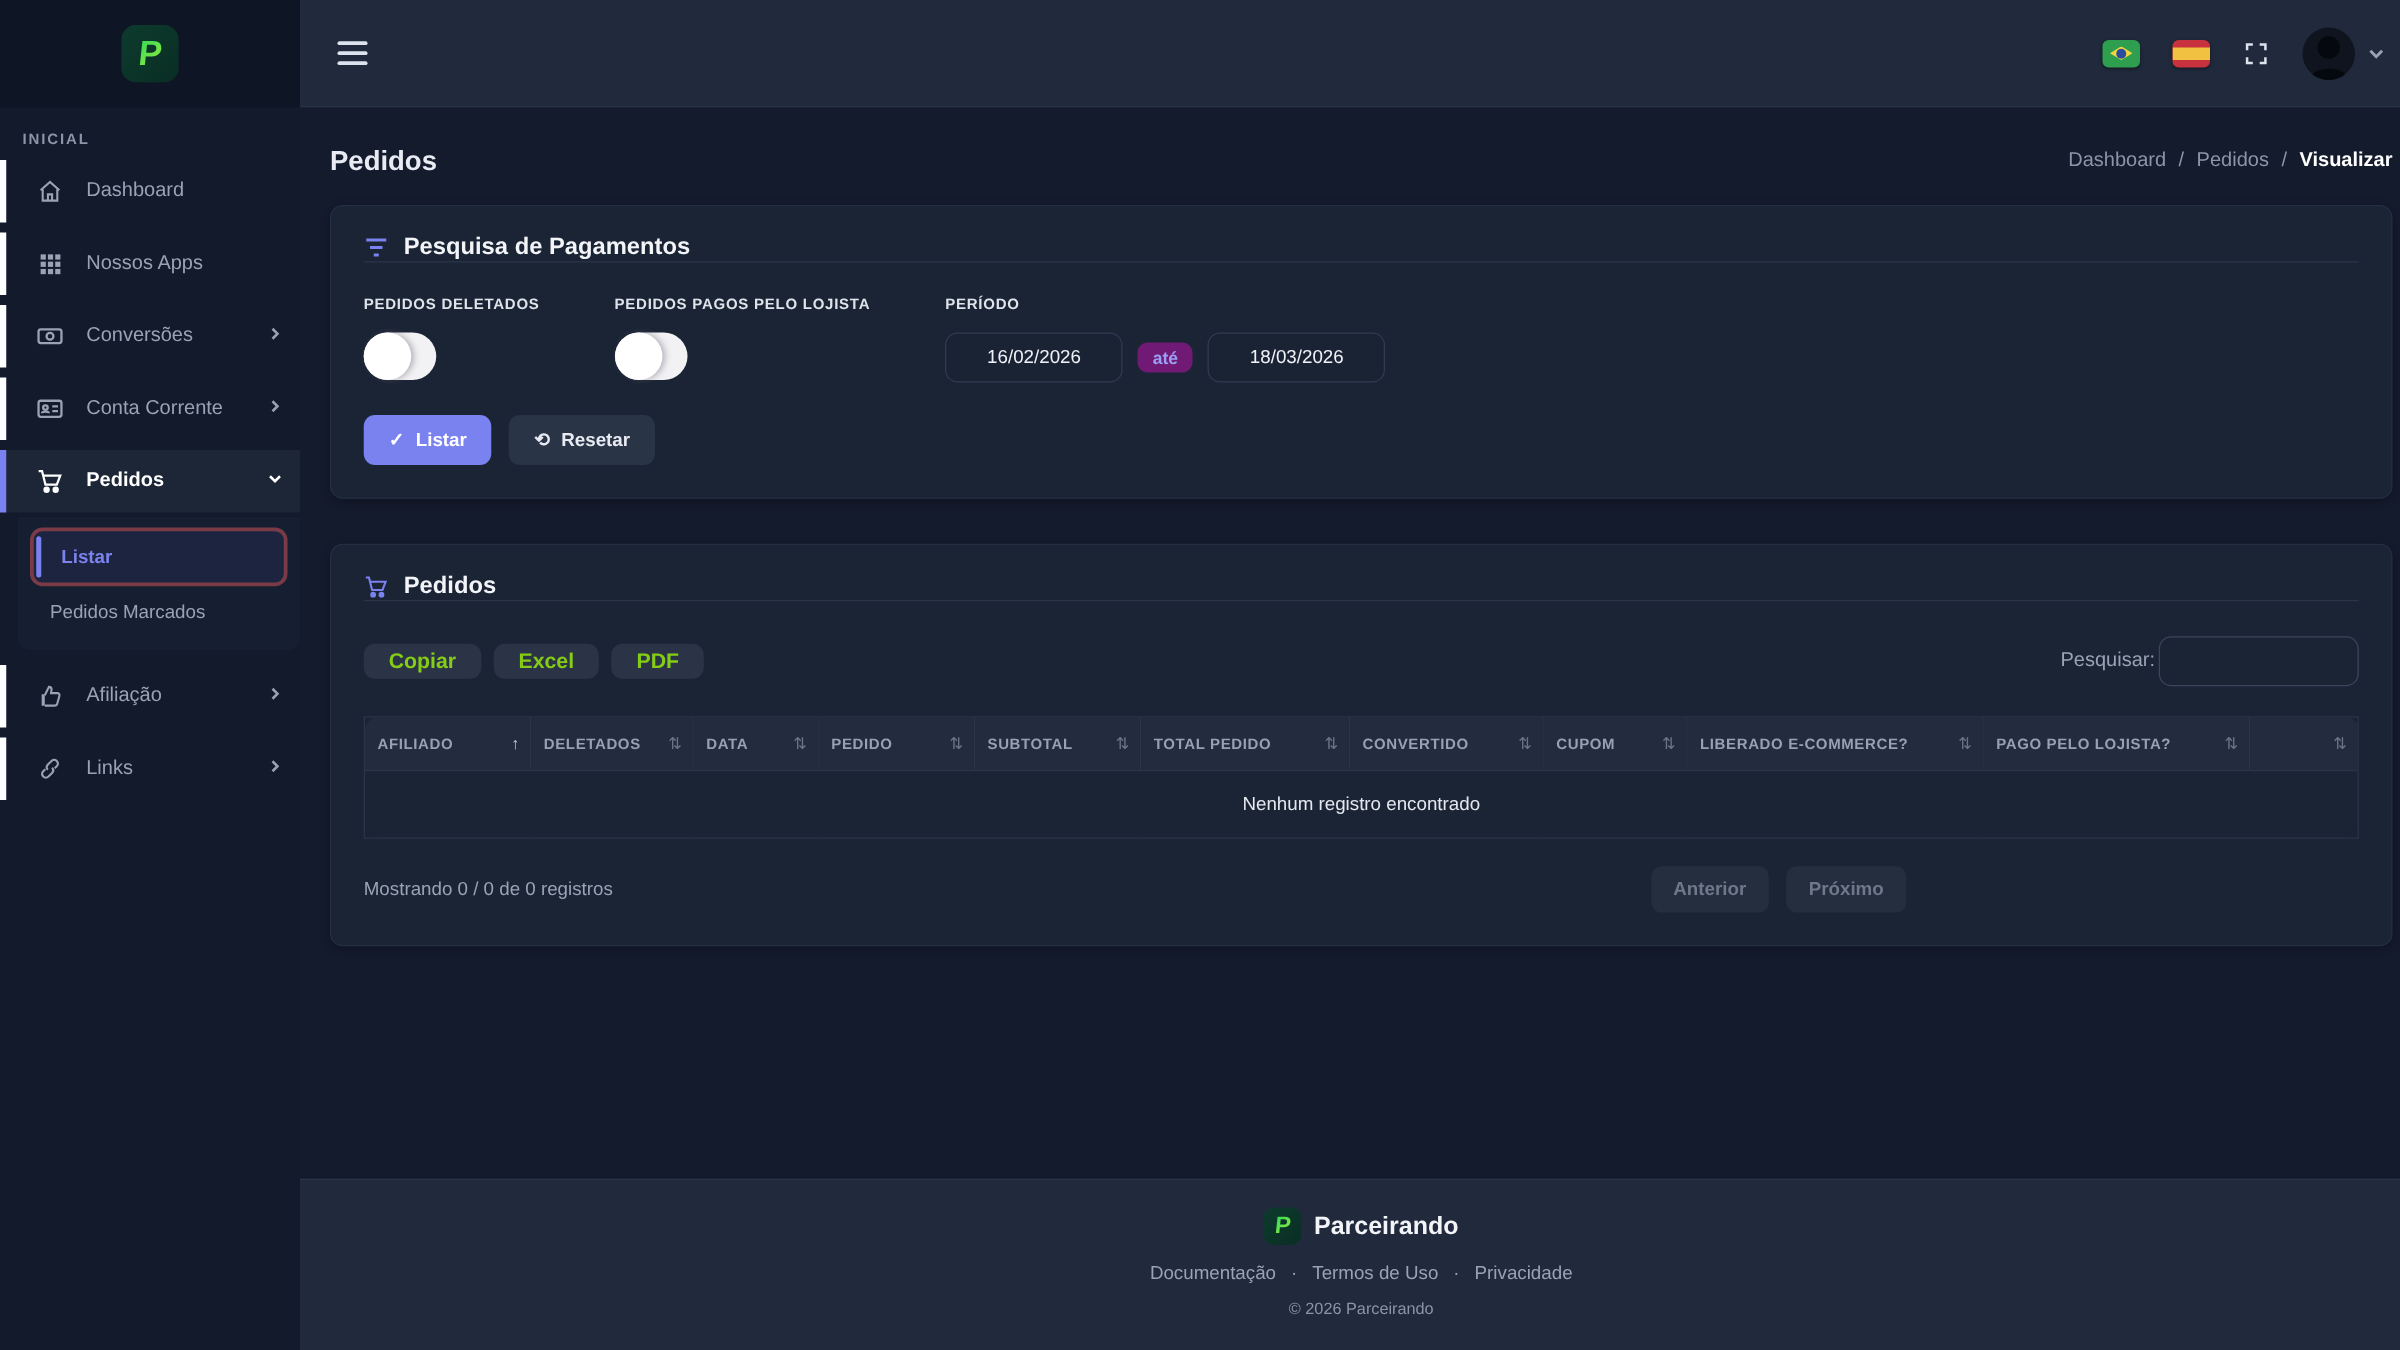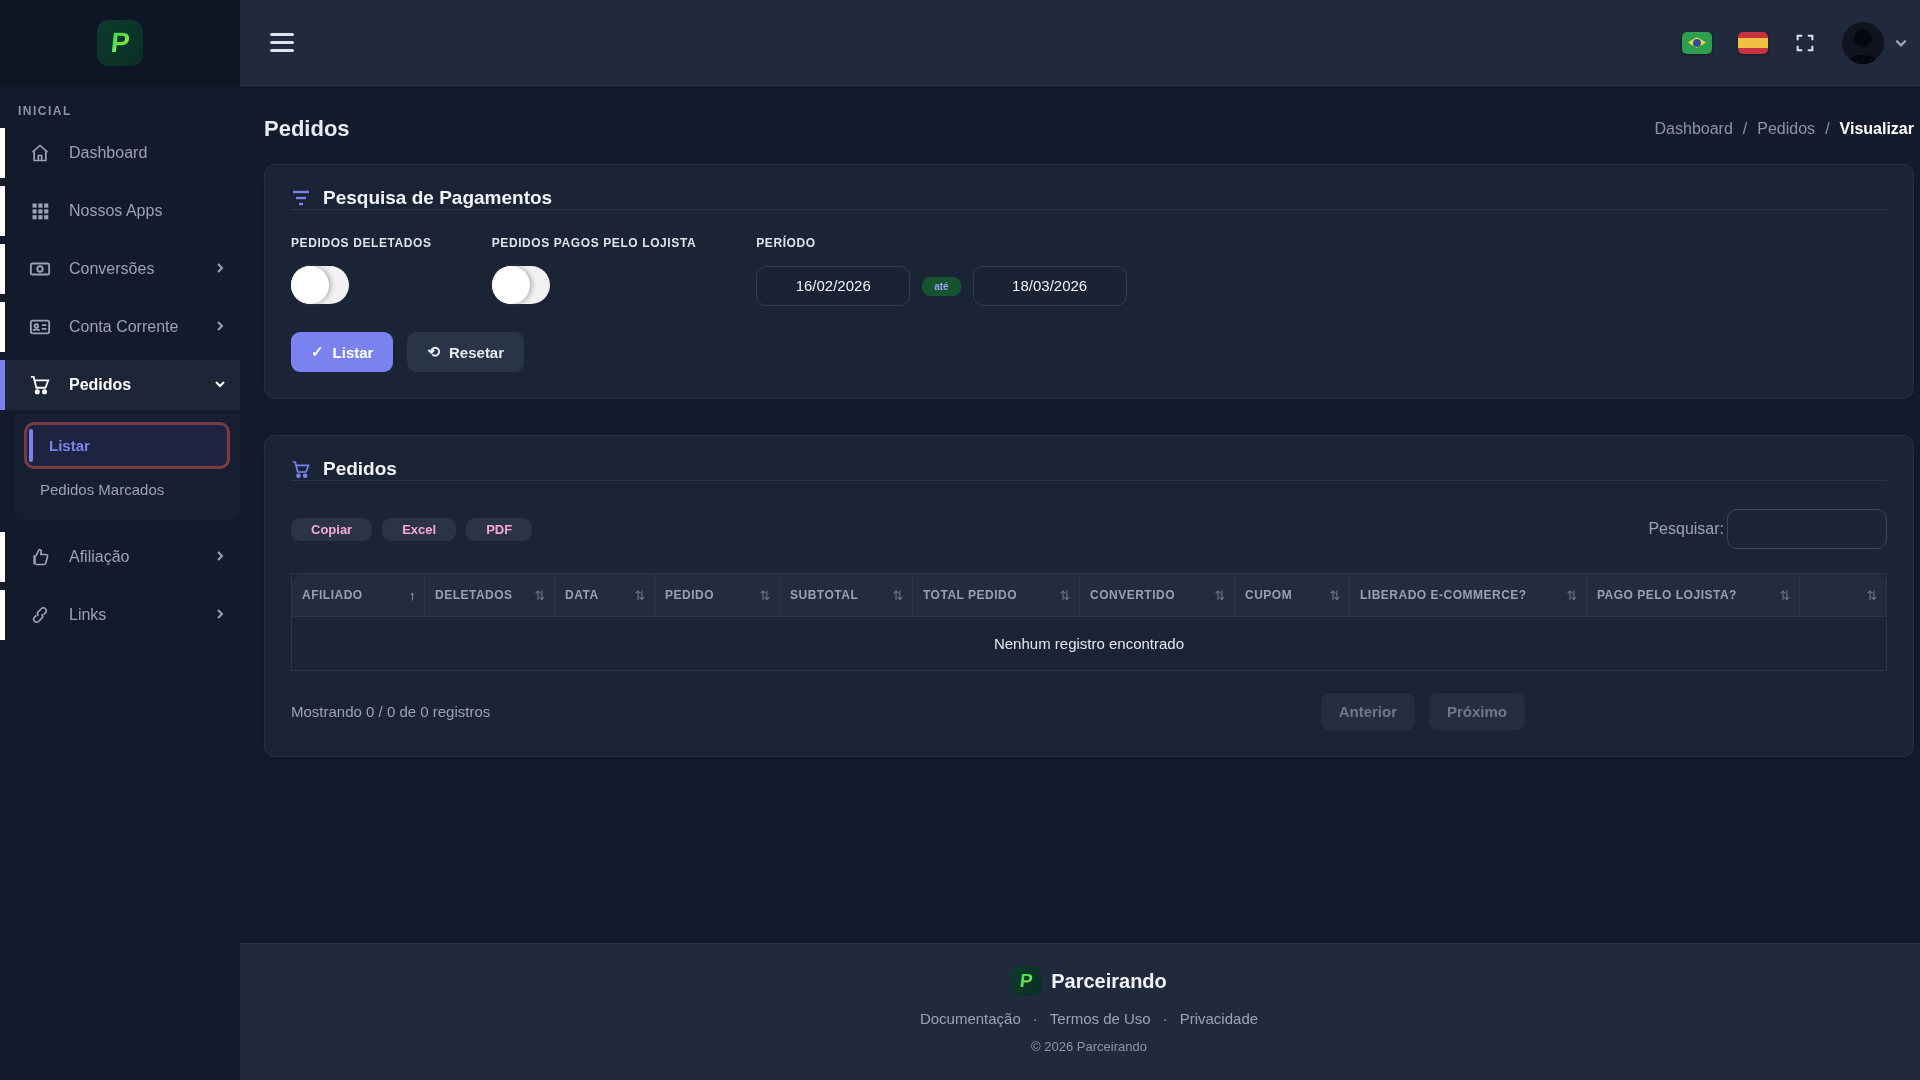--- a/index.html
+++ b/index.html
@@ -97,39 +97,39 @@
     display:block; font-size:12px; font-weight:bold; letter-spacing:.6px;
     color:#dfe3ea; margin-bottom:16px;
   }
   .toggle { width:58px; height:38px; background:#f2f2f4; border-radius:19px; position:relative; cursor:pointer; }
   .toggle .knob {
     position:absolute; left:0; top:0; width:38px; height:38px; border-radius:50%;
     background:#ffffff; box-shadow:2px 0 5px rgba(90,90,110,.45);
   }
   .period-row { display:flex; align-items:center; gap:12px; }
   .date-chip {
-    width:154px; height:40px; background:#1a2334; border:1px solid #303b54;
+    width:142px; height:40px; background:#1a2334; border:1px solid #303b54;
     border-radius:10px; color:#f0f2f7; font-size:15px; text-align:center; line-height:38px; cursor:text;
     font-family:"Liberation Sans", sans-serif;
   }
   .ate-chip {
-    background:#14532d; color:#9aa0f5; font-size:10px; font-weight:bold;
+    background:#701a75; color:#9aa0f5; font-size:14px; font-weight:bold;
     padding:4px 12px; border-radius:8px;
   }
   .action-row { display:flex; gap:14px; margin-top:26px; }
   .btn { border:none; border-radius:9px; font-size:15px; font-weight:bold; cursor:pointer; padding:11px 20px; font-family:"Liberation Sans", sans-serif; display:flex; align-items:center; gap:9px; }
   .btn-primary { background:#7a82f0; color:#ffffff; }
   .btn-dark { background:#2a3447; color:#e8ebf2; }
 
   
   .table-toolbar { display:flex; align-items:center; margin-top:28px; margin-bottom:24px; }
   .export-group { display:flex; gap:10px; }
   .btn-export {
-    background:#2a3446; color:#f9a8d4; border:none; border-radius:9px;
-    padding:4px 20px; font-size:13px; font-weight:bold; cursor:pointer;
+    background:#2a3446; color:#84cc16; border:none; border-radius:9px;
+    padding:4px 20px; font-size:17px; font-weight:bold; cursor:pointer;
     font-family:"Liberation Sans", sans-serif;
   }
   .search-wrap { margin-left:auto; display:flex; align-items:center; gap:3px; }
   .search-wrap .lbl { color:#9aa3b4; font-size:16px; }
   .search-input {
     width:160px; height:40px; background:transparent; border:1px solid #3a465d;
     border-radius:10px; color:#e8ebf2; padding:0 10px; font-size:15px;
     font-family:"Liberation Sans", sans-serif;
   }
   table.data { width:100%; border-collapse:collapse; table-layout:fixed; }

